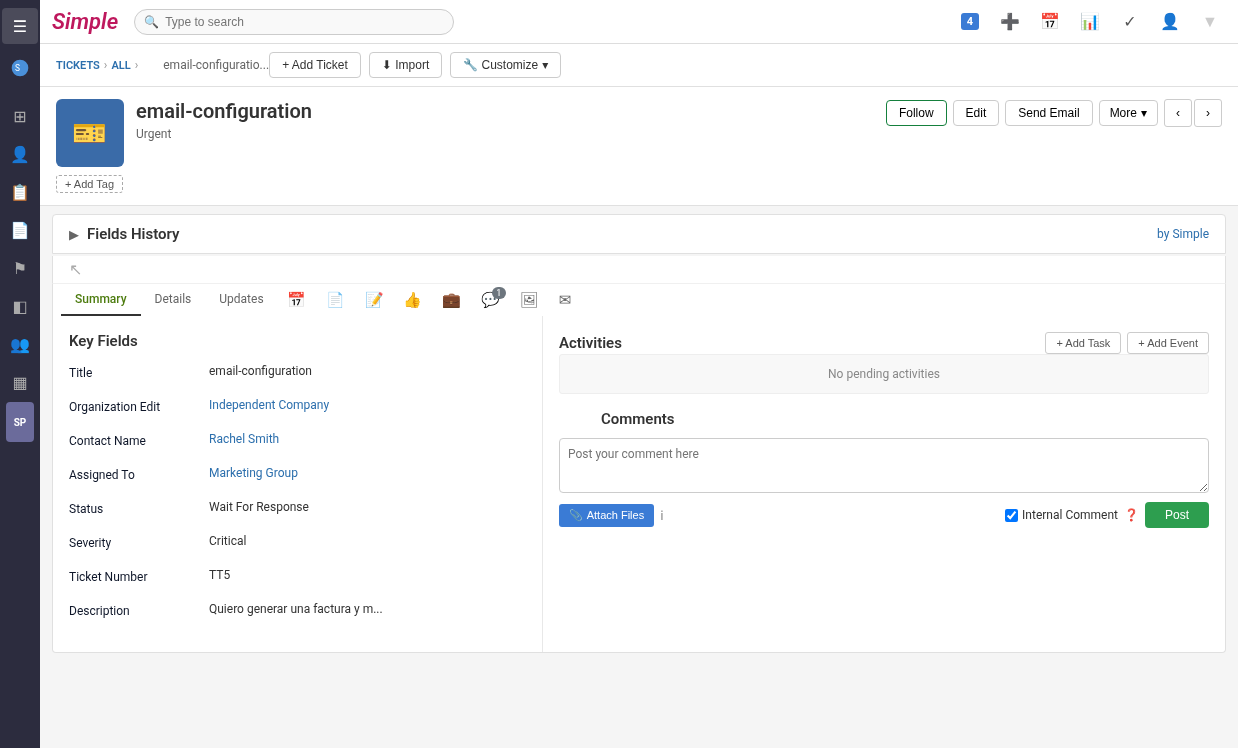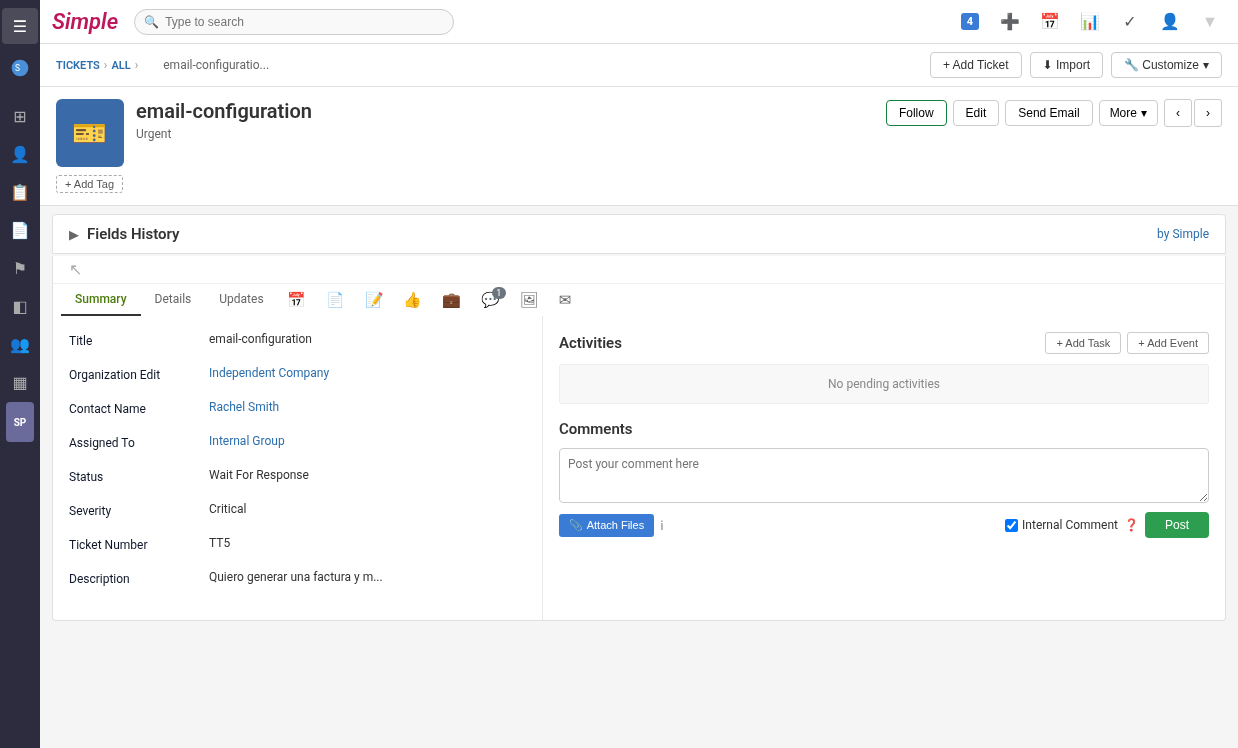--- a/index.html
+++ b/index.html
@@ -25,21 +25,21 @@
     .search-input { width: 100%; border: 1px solid #ccc; border-radius: 20px; padding: 5px 12px 5px 30px; font-size: 12px; color: #999; background: #f9f9f9; }
     .search-wrapper { position: relative; }
     .search-icon { position: absolute; left: 10px; top: 50%; transform: translateY(-50%); color: #999; font-size: 12px; }
     .top-actions { display: flex; align-items: center; gap: 8px; }
     .top-icon-btn { width: 32px; height: 32px; display: flex; align-items: center; justify-content: center; color: #555; font-size: 16px; cursor: pointer; border-radius: 4px; position: relative; }
 
     
     .content-area { flex: 1; overflow-y: auto; background: #f5f5f5; }
 
     
-    .breadcrumb-bar { background: #fff; border-bottom: 1px solid #e0e0e0; padding: 8px 16px; display: flex; align-items: center; justify-content: space-between; }
+    .breadcrumb-bar { background: #fff; border-bottom: 1px solid #e0e0e0; padding: 8px 16px; display: flex; align-items: center; }
     .breadcrumb { display: flex; align-items: center; gap: 4px; font-size: 12px; color: #666; }
     .breadcrumb-link { color: #2c6fad; cursor: pointer; font-weight: 600; text-transform: uppercase; font-size: 11px; }
     .breadcrumb-sep { color: #999; }
     .breadcrumb-current { color: #666; margin-left: 21px; }
     .breadcrumb-actions { display: flex; gap: 8px; }
     .btn { padding: 5px 12px; border: 1px solid #ccc; background: #fff; border-radius: 4px; cursor: pointer; font-size: 12px; color: #333; display: inline-flex; align-items: center; gap: 4px; }
 
     
     .record-header { background: #fff; border-bottom: 1px solid #e0e0e0; padding: 12px 16px; }
     .record-header-inner { display: flex; align-items: flex-start; justify-content: space-between; }
@@ -82,29 +82,29 @@
     .field-row { display: flex; align-items: flex-start; margin-bottom: 10px; min-height: 24px; }
     .field-label { width: 140px; flex-shrink: 0; font-size: 12px; color: #0f172a; padding-top: 2px; }
     .field-value { flex: 1; font-size: 12px; color: #333; }
     .field-value.link { color: #2c6fad; cursor: pointer; }
 
     
     .right-panel { flex: 1; padding: 16px; display: flex; flex-direction: column; gap: 16px; }
 
     
     .activities-section { }
-    .activities-header { display: flex; align-items: center; justify-content: space-between; margin-bottom: 10px; }
+    .activities-header { display: flex; align-items: center; justify-content: space-between; margin-bottom: 0; }
     .activities-title { font-size: 15px; font-weight: 600; }
     .activities-actions { display: flex; gap: 6px; border-radius: 11px; }
     .btn-add { padding: 4px 10px; border: 1px solid #ccc; background: #fff; border-radius: 3px; cursor: pointer; font-size: 11px; color: #555; }
     .no-activities { background: #f8f8f8; border: 1px solid #eee; border-radius: 3px; padding: 12px; text-align: center; font-size: 12px; color: #888; }
 
     
     .comments-section { }
-    .comments-title { font-size: 15px; font-weight: 600; margin-bottom: 10px; }
+    .comments-title { font-size: 15px; font-weight: 600; margin-bottom: 10px; margin-left: 42px; }
     .comment-box { width: 100%; border: 1px solid #ccc; border-radius: 4px; padding: 8px; font-size: 12px; color: #999; min-height: 55px; resize: vertical; font-family: inherit; }
     .comment-footer { display: flex; align-items: center; justify-content: space-between; margin-top: 6px; }
     .comment-footer-left { display: flex; align-items: center; gap: 6px; }
     .btn-attach { background: #3a7bd5; color: #fff; border: none; border-radius: 3px; padding: 5px 10px; cursor: pointer; font-size: 11px; display: flex; align-items: center; gap: 4px; }
     .info-icon { color: #888; font-size: 13px; cursor: pointer; }
     .comment-footer-right { display: flex; align-items: center; gap: 6px; }
     .internal-check { display: flex; align-items: center; gap: 4px; font-size: 12px; color: #333; }
     .help-icon { color: #888; font-size: 12px; cursor: pointer; }
     .btn-post { background: #2d9e4f; color: #fff; border: none; border-radius: 4px; padding: 6px 20px; cursor: pointer; font-size: 12px; font-weight: 500; }
 
@@ -244,36 +244,37 @@
           💬
           <span class="tab-badge">1</span>
         </div>
         <div class="tab-icon">🖼</div>
         <div class="tab-icon">✉</div>
       </div>
 
       <div class="main-content">
 
         <div class="key-fields">
+          <div class="key-fields-title">Key Fields</div>
 
           <div class="field-row">
             <span class="field-label">Title</span>
             <span class="field-value">email-configuration</span>
           </div>
           <div class="field-row">
             <span class="field-label">Organization Edit</span>
             <span class="field-value link">Independent Company</span>
           </div>
           <div class="field-row">
             <span class="field-label">Contact Name</span>
             <span class="field-value link">Rachel Smith</span>
           </div>
           <div class="field-row">
             <span class="field-label">Assigned To</span>
-            <span class="field-value link">Internal Group</span>
+            <span class="field-value link">Marketing Group</span>
           </div>
           <div class="field-row">
             <span class="field-label">Status</span>
             <span class="field-value">Wait For Response</span>
           </div>
           <div class="field-row">
             <span class="field-label">Severity</span>
             <span class="field-value">Critical</span>
           </div>
           <div class="field-row">

